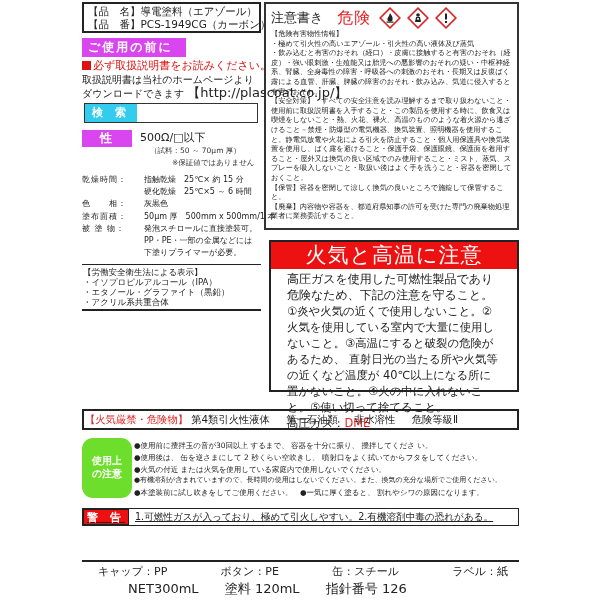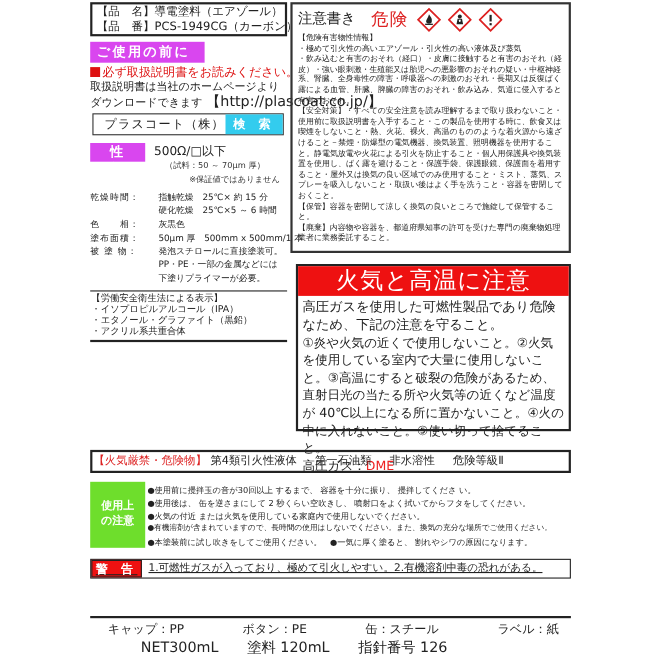--- a/index.html
+++ b/index.html
@@ -34,28 +34,28 @@
 
   
   .caution-box { left: 264px; top: 2px; width: 255px; height: 228px; border: 2px solid #333; padding: 3px 5px; font-size: 7.2px; line-height: 9.6px; color: #222; }
   .caution-head { display:flex; align-items:center; height: 22px; }
   .caution-title { font-size: 13px; margin-right: 14px; }
   .danger-word { font-size: 16px; color: #d22; margin-right: 8px; letter-spacing: 1px; }
   .ghs { width: 22px; height: 22px; margin-right: 6px; }
 
   .fire-box { left: 269px; top: 240px; width: 250px; height: 152px; border: 2px solid #222; }
   .fire-head { background: #ee1111; color: #fff; font-size: 21px; text-align: center; height: 27px; line-height: 27px; letter-spacing: 1px; }
-  .fire-body { padding: 2px 4px; font-size: 11.4px; line-height: 16px; }
+  .fire-body { padding: 2px 16px; font-size: 11.4px; line-height: 16px; }
   .fire-body .intro { font-size: 12px; line-height: 16px; }
   .fire-body .red { color: #e22; }
 
   .hazard-bar { left: 82px; top: 409px; width: 437px; height: 21px; border: 2px solid #222; font-size: 10.3px; line-height: 17px; padding-left: 1px; white-space: nowrap; }
   .hazard-bar .red { color: #d22; }
 
-  .usage-tag { left: 82px; top: 438px; width: 50px; height: 60px; background: #6ede2c; color: #fff; font-size: 10px; font-weight: bold; text-align:center; padding-top: 16px; line-height: 13px; }
+  .usage-tag { left: 82px; top: 438px; width: 50px; height: 60px; background: #6ede2c; color: #fff; font-size: 10px; font-weight: bold; text-align:center; padding-top: 16px; line-height: 13px; border-radius: 11px; }
   .usage-list { left: 134px; top: 440px; width: 390px; font-size: 7.5px; line-height: 11.8px; white-space: nowrap; }
 
   .warn-bar { left: 82px; top: 508px; width: 437px; height: 18px; border: 1px solid #222; display:flex;text-decoration:underline; }
   .warn-tag { width: 46px; background: #e11; color: #fff; font-size: 11px; font-weight: bold; letter-spacing: 4px; text-align:center; line-height: 16px; border: 1px solid #222; }
   .warn-text { flex:1; font-size: 9.6px; line-height: 16px; padding-left: 6px; white-space: nowrap; }
 
   .footer-rule { left: 82px; top: 560px; width: 437px; height: 2px; background: #222; }
   .materials { left: 98px; top: 564px; width: 410px; font-size: 11px; display:flex; justify-content: space-between; white-space: nowrap; }
   .net { left: 128px; top: 580px; font-size: 13px; white-space: nowrap; }
   .net span { margin-right: 22px; }
@@ -74,21 +74,20 @@
 
 <div class="abs green-tag before-use">ご使用の前に</div>
 <div class="abs must-read">
   <span class="sq"></span><span>必ず取扱説明書をお読みください。</span>
 </div>
 <div class="abs manual-text">
   <div>取扱説明書は当社のホームページより</div>
   <div><span>ダウンロードできます</span> <span class="url">【http://plascoat.co.jp/】</span></div>
 </div>
 <div class="abs search-box">
-  <div class="company">プラスコート（株）</div>
   <div class="btn">検 索</div>
 </div>
 
 <div class="abs green-tag perf-tag">性　能</div>
 <div class="abs perf-val">500Ω/□以下</div>
 <div class="abs perf-sub">（試料：50 ～ 70μm 厚）</div>
 <div class="abs perf-note">※保証値ではありません</div>
 
 <div class="abs spec" style="top:175px;"><span class="k">乾燥時間：</span><span>指触乾燥　25℃× 約 15 分</span></div>
 <div class="abs spec" style="top:187px;"><span class="k"></span><span>硬化乾燥　25℃×5 ～ 6 時間</span></div>

